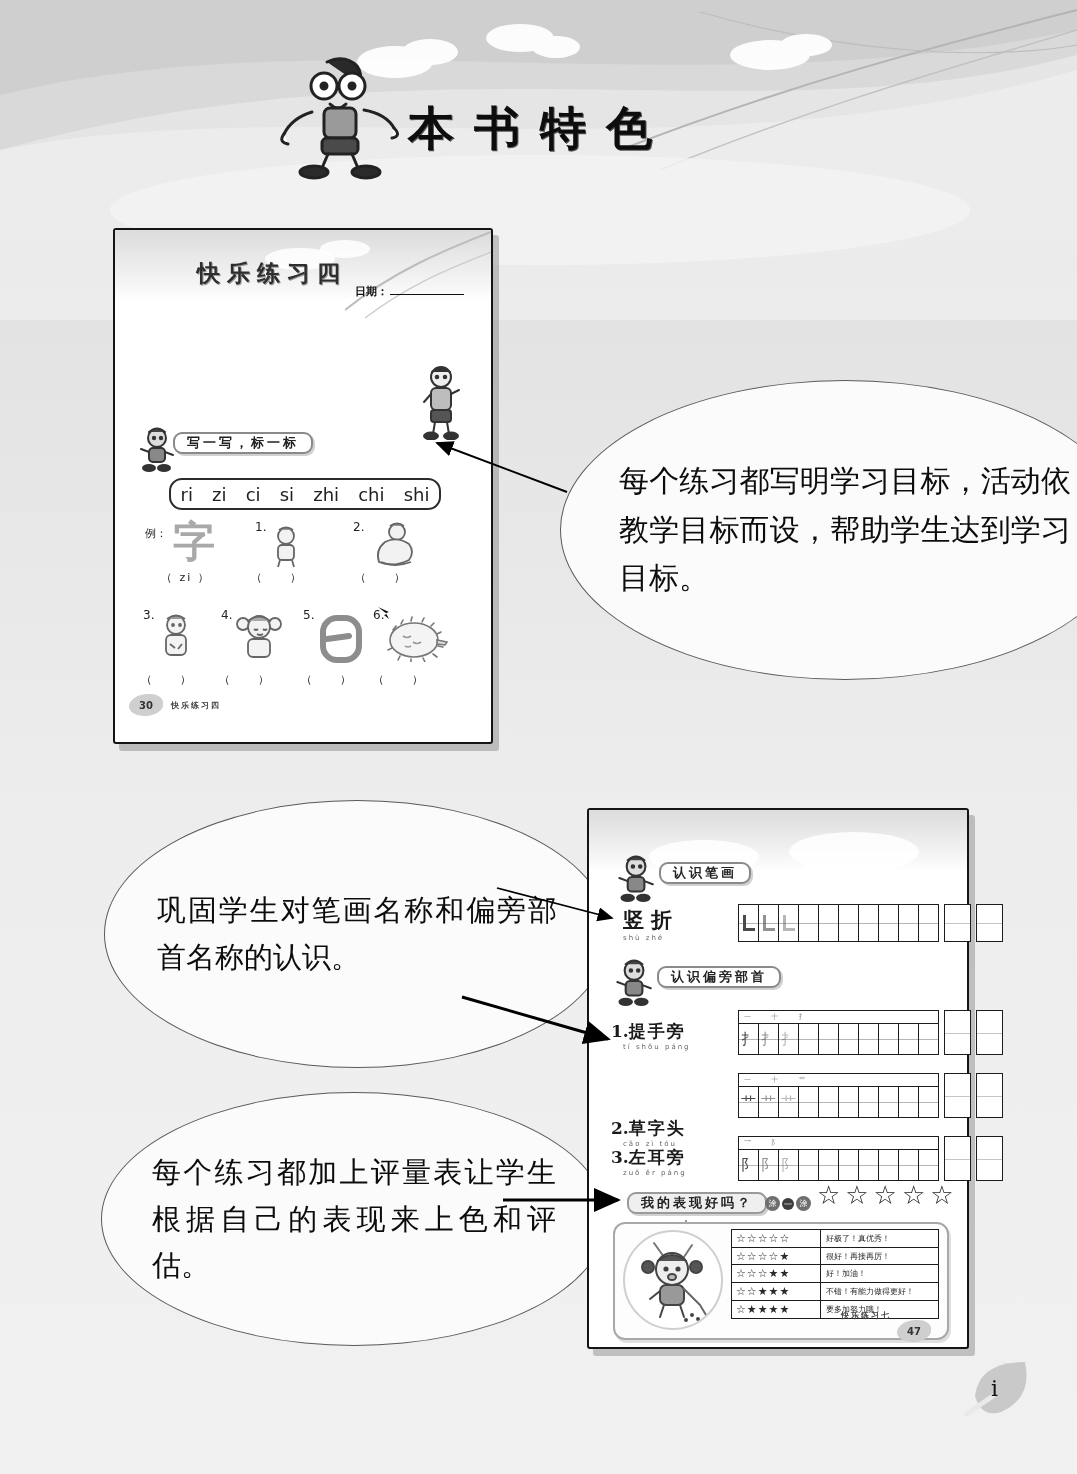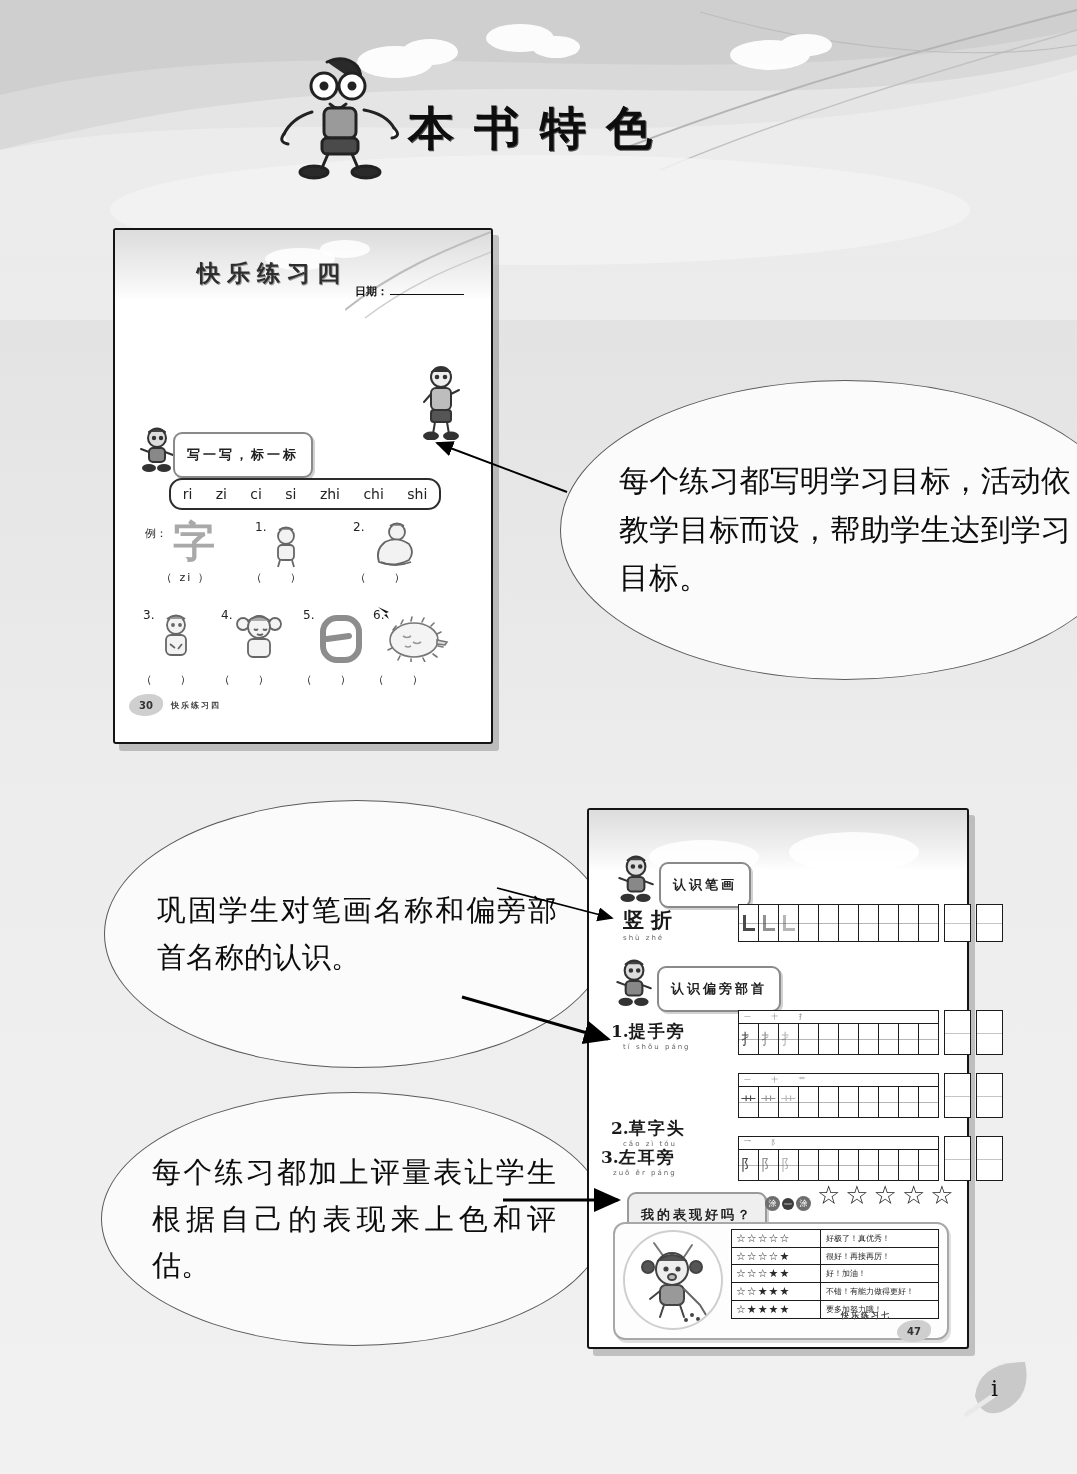--- a/index.html
+++ b/index.html
@@ -27,26 +27,26 @@
   .ws-title{position:absolute;font-weight:900;letter-spacing:7px;color:#2e2e2e;
     font-size:23px;text-shadow:1px 1px 0 #999;}
   .date-row{position:absolute;font-size:11px;font-weight:bold;}
   .date-line{display:inline-block;width:74px;border-bottom:1.6px solid #111;height:10px;margin-left:2px;}
   .obj-box{position:absolute;border:2px solid #8f8f8f;border-radius:12px;background:#fff;
     padding:4px 8px 5px 8px;}
   .obj-title{text-align:center;font-size:12px;font-weight:bold;letter-spacing:5px;color:#222;margin-bottom:3px;}
   .obj-item{font-size:8px;line-height:1.6;color:#222;}
   .badge{
     display:inline-block;border:2px solid #8a8a8a;border-radius:9px;background:#fff;
-    padding:12px 12px;font-size:13px;font-weight:bold;letter-spacing:3px;color:#222;
+    padding:0 12px;font-size:13px;font-weight:bold;letter-spacing:3px;color:#222;
     box-shadow:2px 2px 0 rgba(0,0,0,0.18);
   }
   .pinyin-strip{
     position:absolute;border:2px solid #2c2c2c;border-radius:13px;background:#fff;
-    display:flex;align-items:center;justify-content:space-around;font-size:14px;color:#222;
+    display:flex;align-items:center;justify-content:space-around;font-size:18px;color:#222;
   }
   .ex-label{font-size:11px;color:#222;}
   .ex-char{font-size:42px;font-weight:900;color:#a9a9a9;font-family:"DejaVu Serif","Liberation Serif",serif;}
   .paren{font-size:11px;color:#222;letter-spacing:2px;white-space:nowrap;}
   .item-num{font-size:12px;color:#222;}
   .leaf-num{position:absolute;display:flex;align-items:center;justify-content:center;
     width:34px;height:22px;background:#cfcfcf;border-radius:60% 40% 55% 45%;
     font-size:10px;font-weight:bold;color:#333;}
   .foot-label{position:absolute;font-size:8px;font-weight:bold;color:#444;letter-spacing:2px;}
   
@@ -402,21 +402,21 @@
           <div class="wcell"></div>
               <div class="wcell"></div>
               <div class="wcell"></div>
         </div>
       </div>
         </div>
       <div class="bigcell"></div>
         <div class="bigcell"></div>
     </div>
 
-    <div class="abs" style="left:12px;top:336px;">
+    <div class="abs" style="left:22px;top:336px;">
       <span class="rlabel" style="font-size:17px;"><span>3.</span><span style="letter-spacing:2px;">左耳旁</span></span>
       <div class="rpinyin" style="padding-left:12px;">zuǒ ěr páng</div>
     </div>
     <div class="wgrid" style="left:118px;top:326px;height:45px;">
       <div class="wmain">
           <div class="wcol">
         <div class="hintrow">乛 阝</div>
         <div class="cells" style="height:30px;">
           <div class="wcell">
                 <span class="gcell">阝</span>

